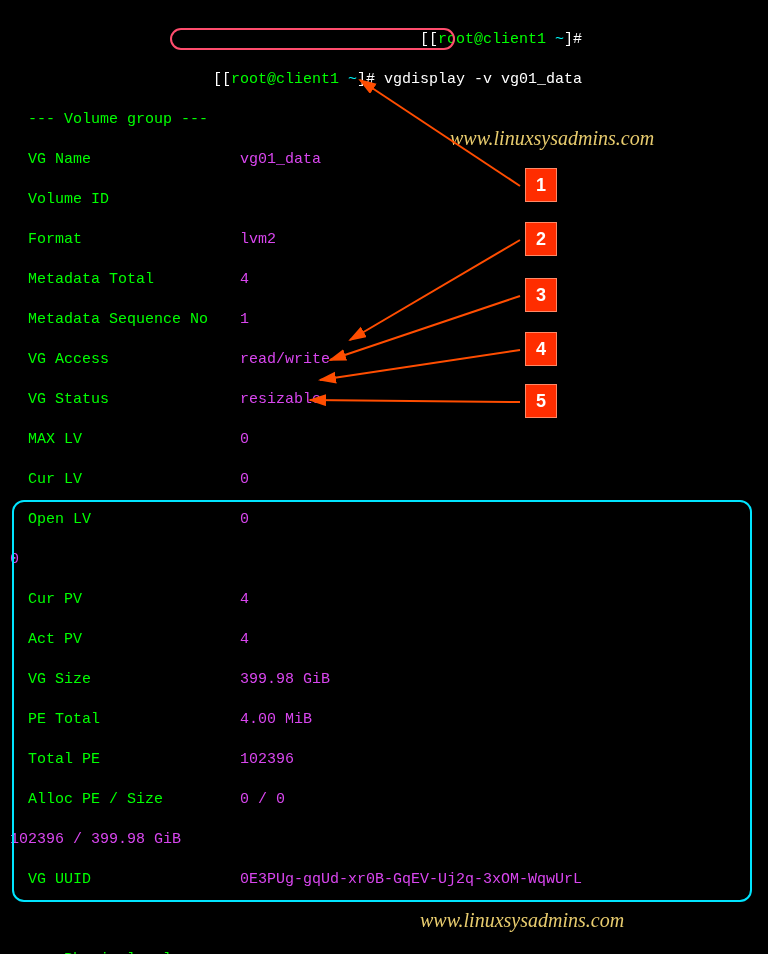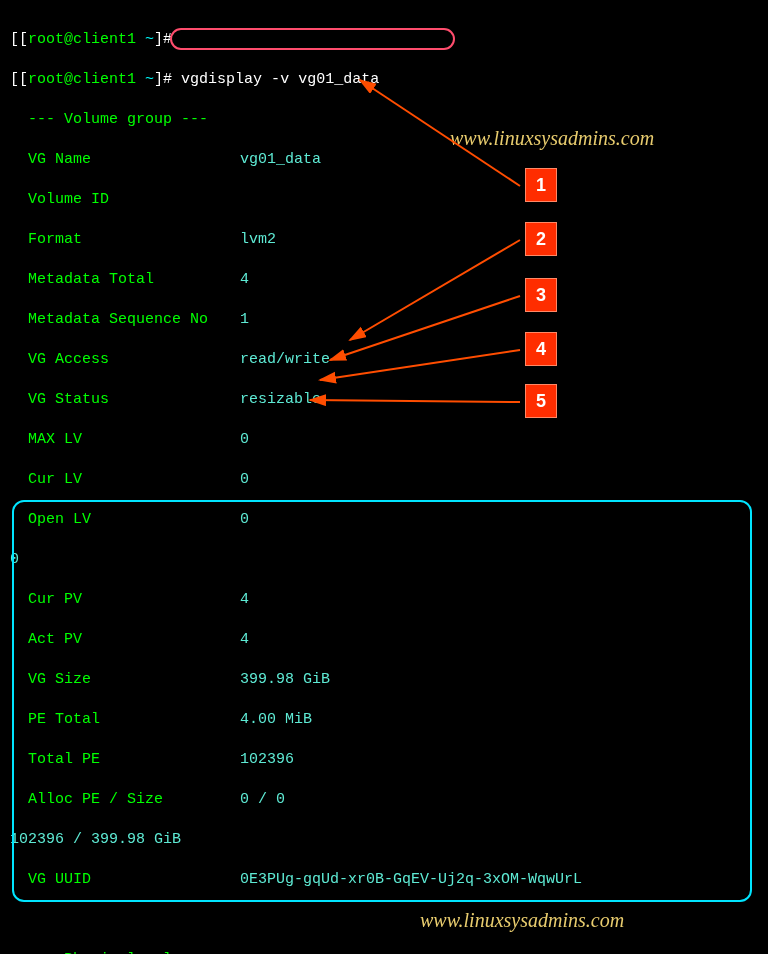--- a/index.html
+++ b/index.html
@@ -19,22 +19,22 @@
     top: 10px;
     left: 0;
     padding: 0 10px;
     white-space: pre;
   }
   .green { color: #00ff00; }
   .cyan { color: #00ffff; }
   .white { color: #ffffff; }
   .row { display: flex; }
   .label { display: inline-block; width: 230px; color: #00ff00; white-space: pre; }
-  .val { color: #5eead4; white-space: pre; }
-  .prompt-line { white-space: pre; }
+  .val { color: #d946ef; white-space: pre; }
+  .prompt-line { white-space: pre; text-align: right; }
 
   .cmd-highlight {
     position: absolute;
     top: 28px;
     left: 170px;
     width: 285px;
     height: 22px;
     border: 2px solid #ff4d6d;
     border-radius: 12px;
     pointer-events: none;

